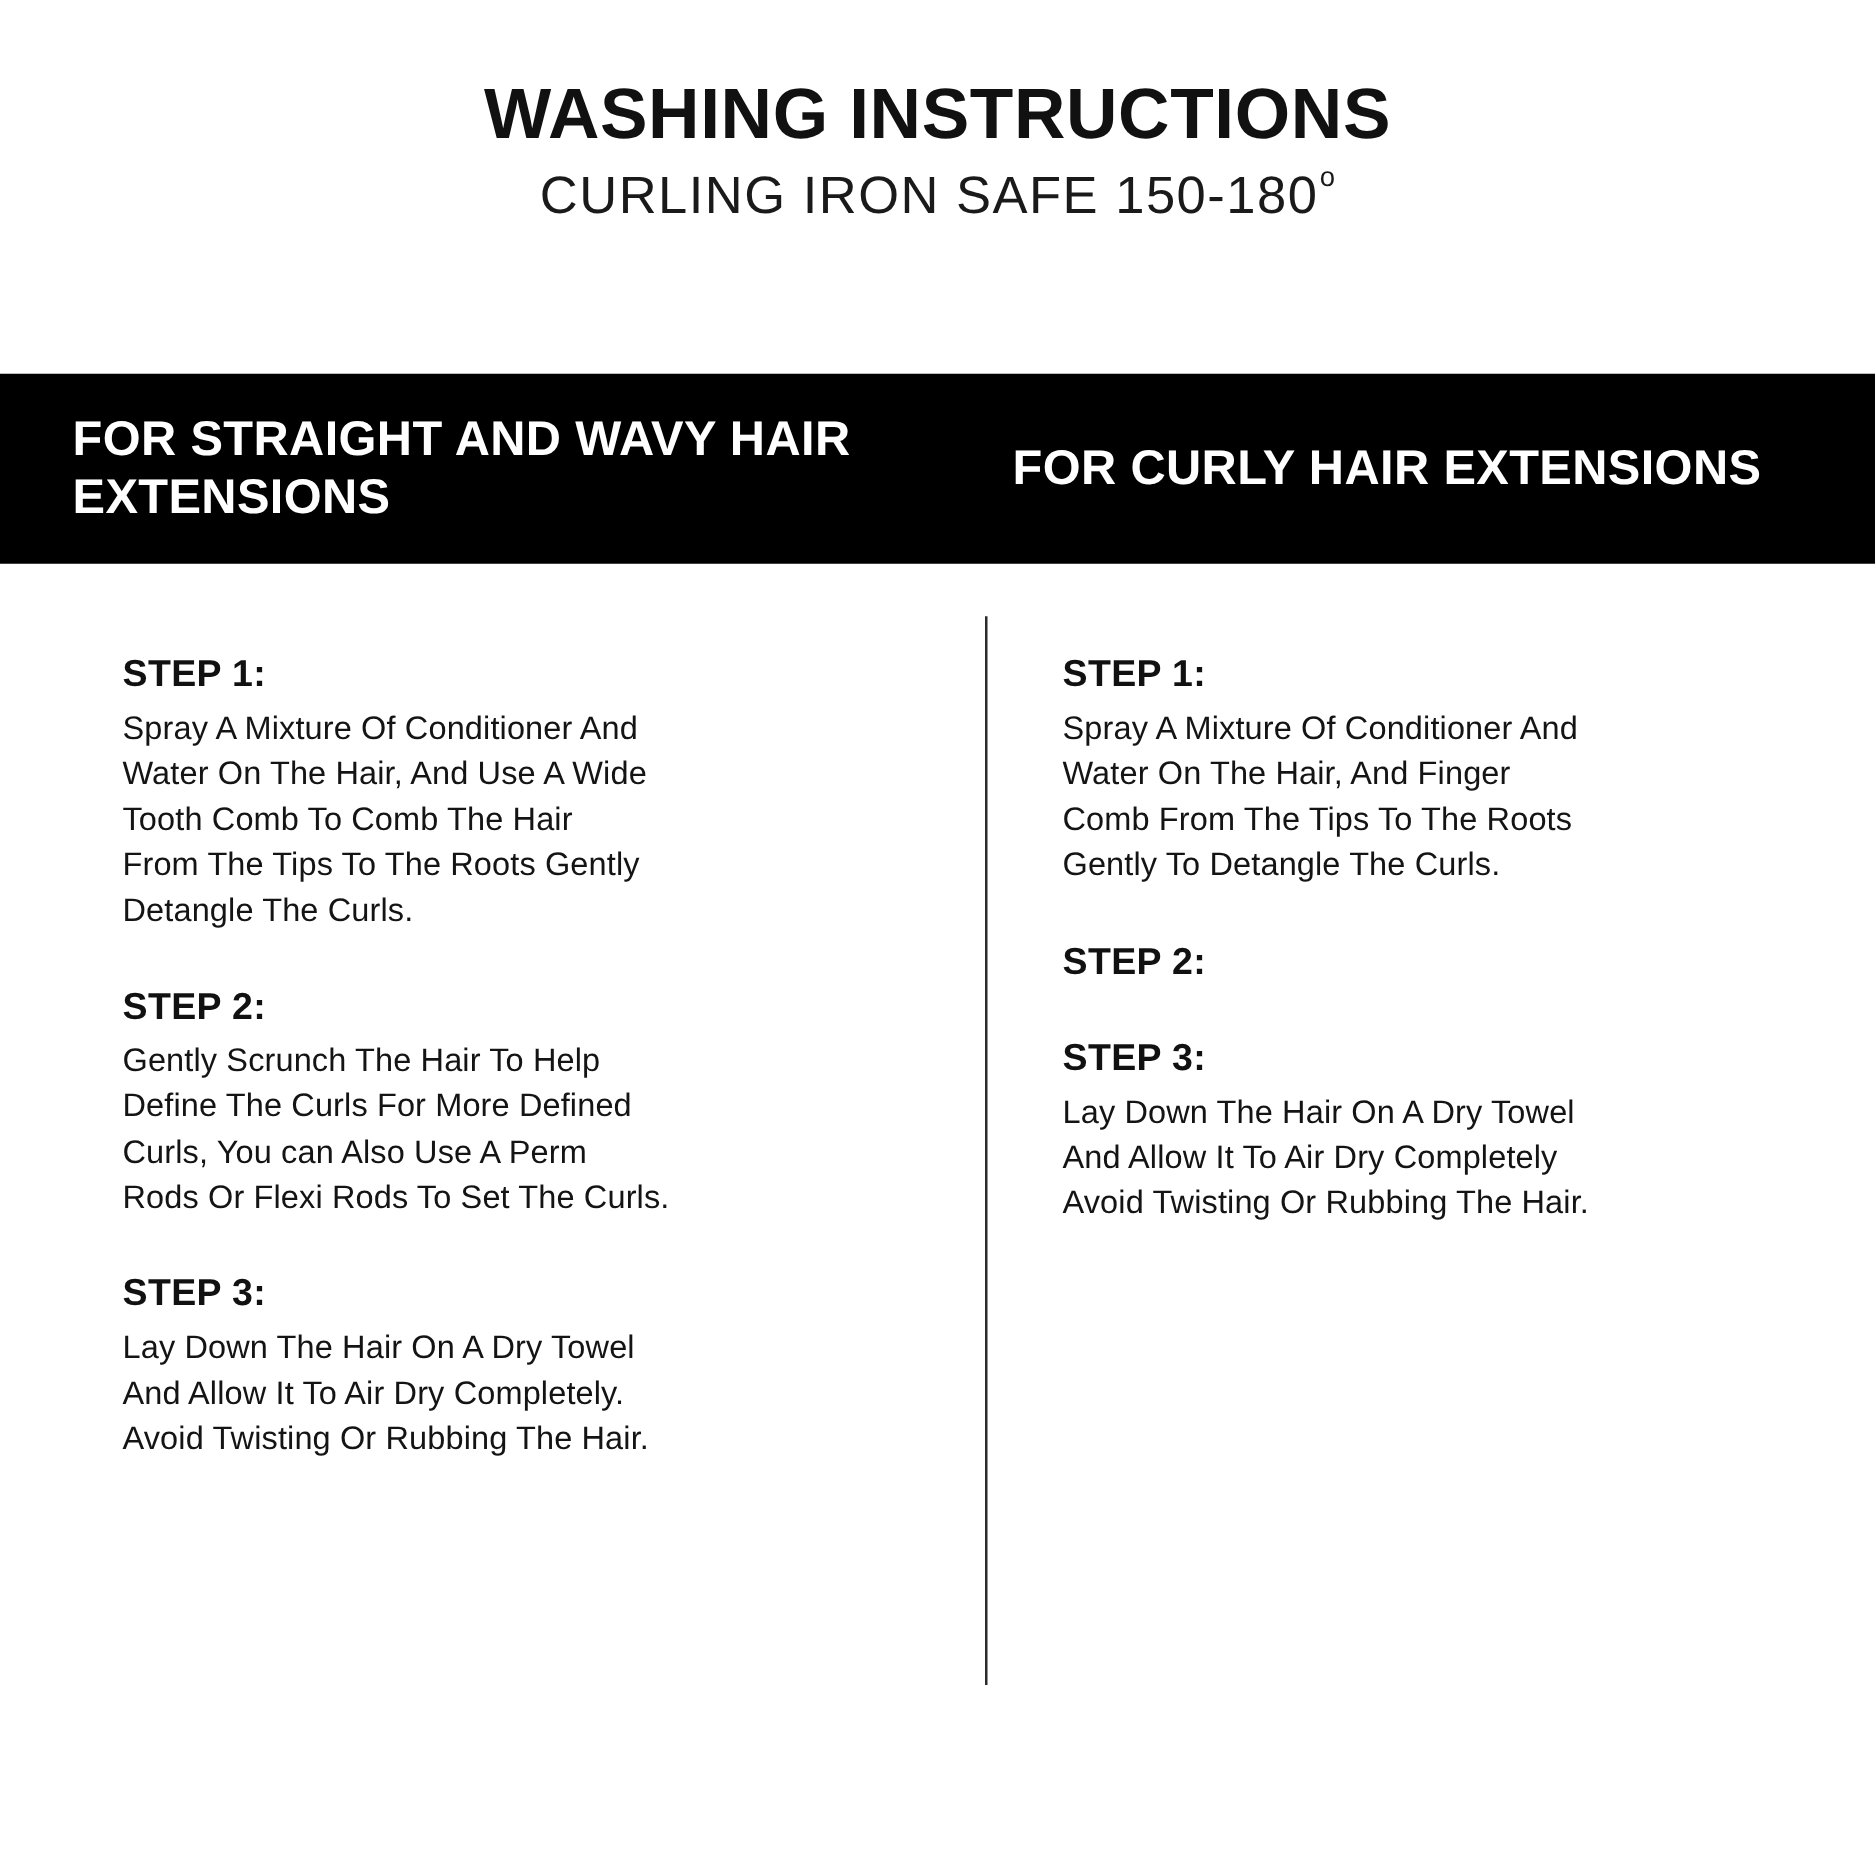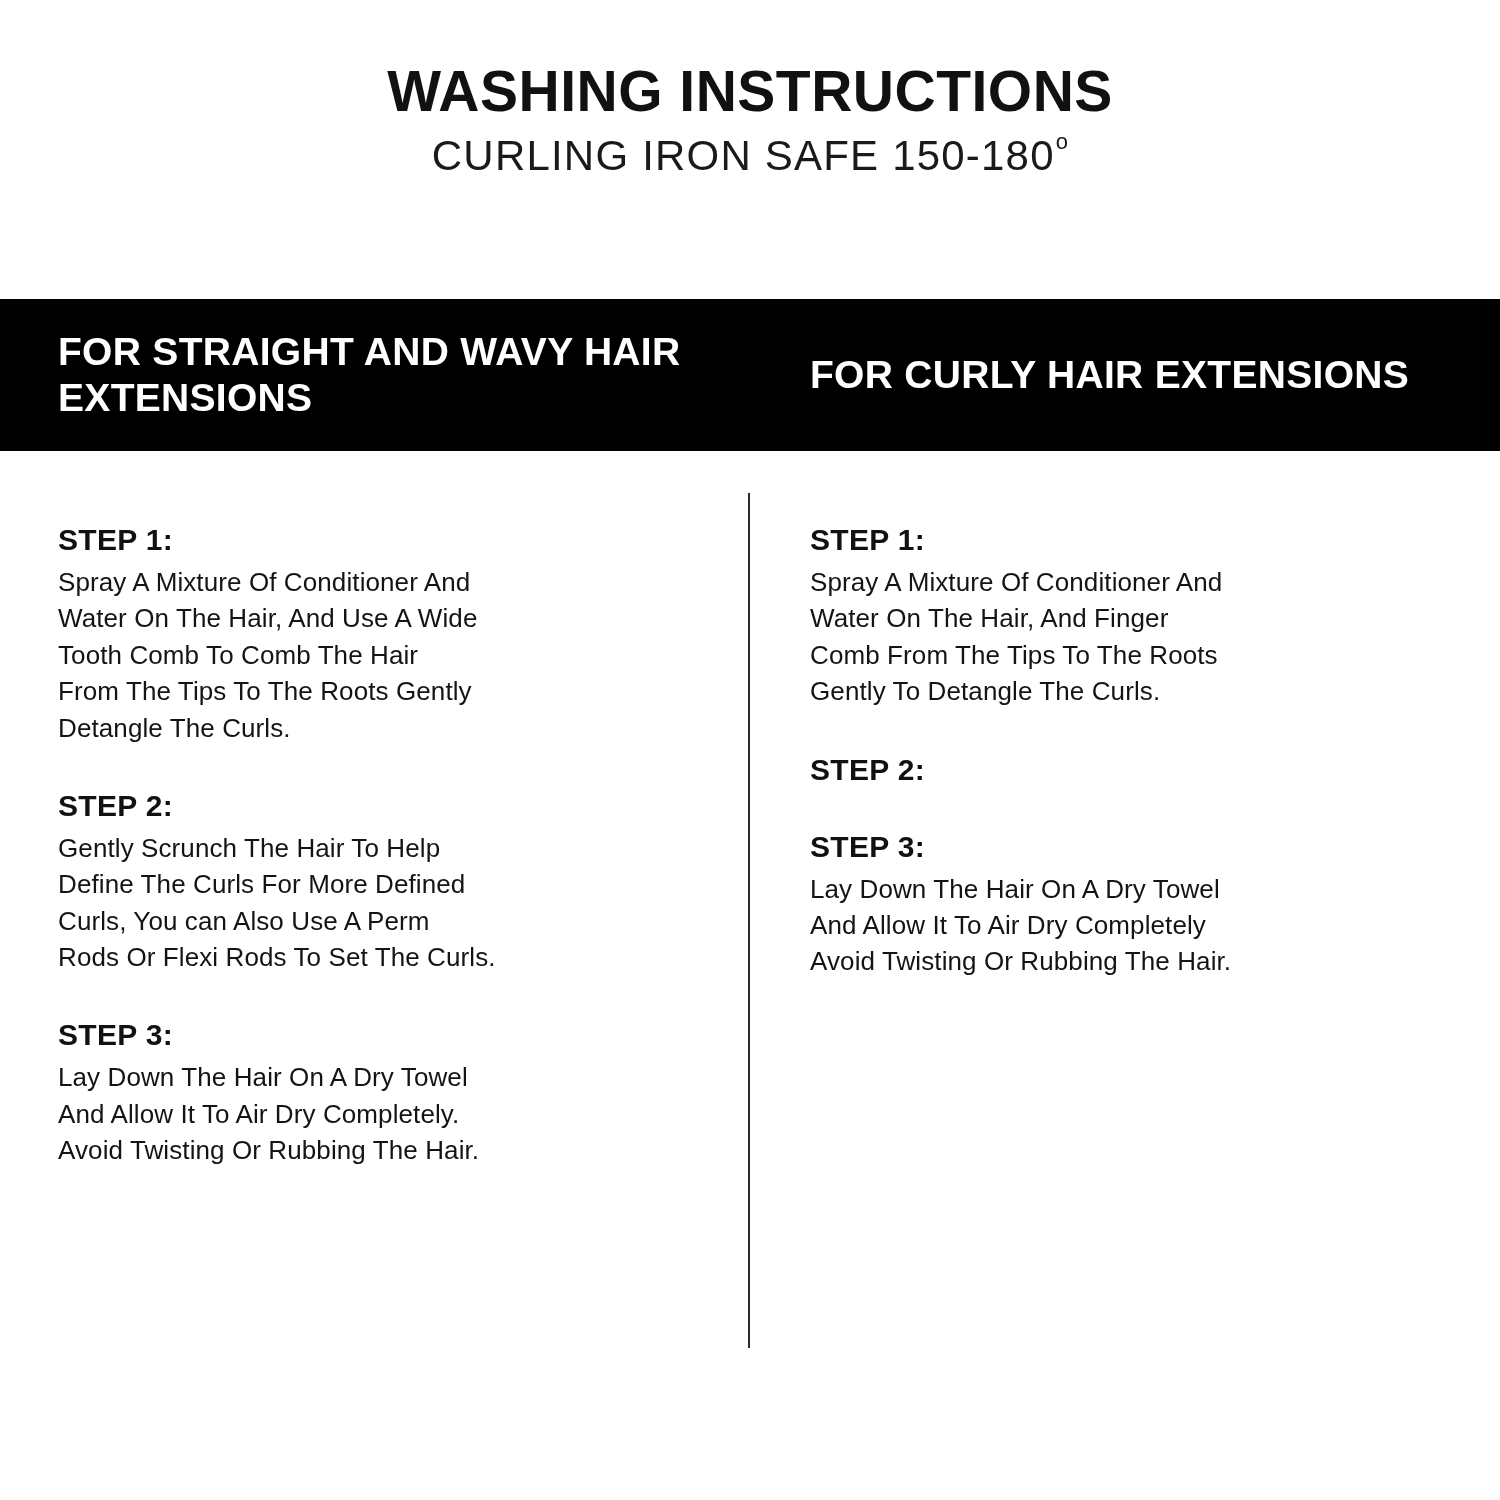--- a/index.html
+++ b/index.html
@@ -84,20 +84,21 @@
     padding-left: 58px;
     box-sizing: border-box;
   }
 
   
   .columns {
     display: flex;
     position: relative;
     padding-top: 72px;
     box-sizing: border-box;
+    margin-left: 40px;
   }
   .col {
     box-sizing: border-box;
   }
   .col.left {
     width: 752px;
     padding-left: 58px;
     padding-right: 40px;
   }
   .col.right {

